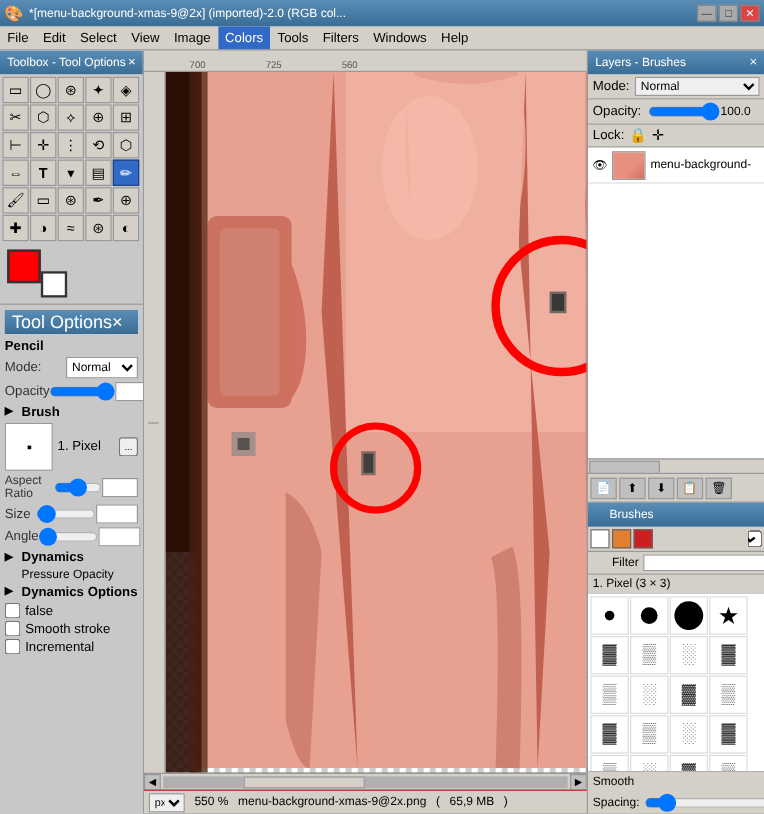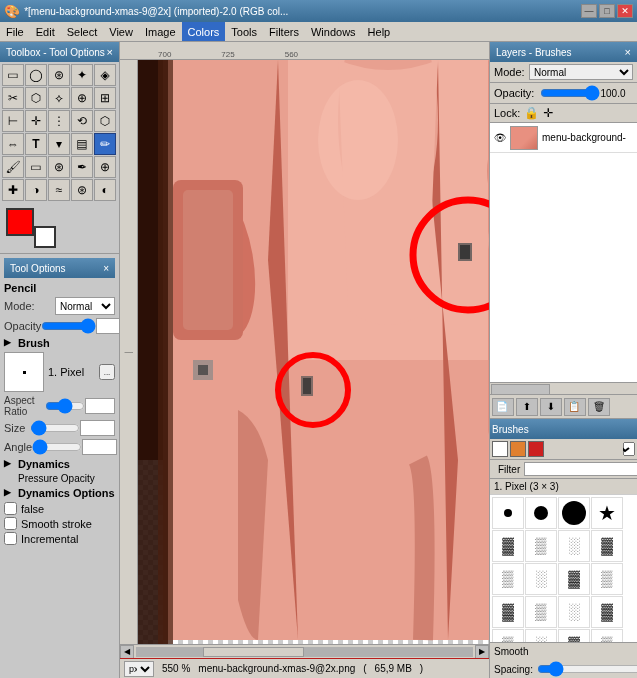--- a/index.html
+++ b/index.html
@@ -100,23 +100,23 @@
       padding: 4px;
       background: #c8c8c8;
       flex: 1;
       overflow-y: auto;
     }
 
     #tool-options-header {
       height: 20px;
       background: linear-gradient(to bottom, #5a8db5, #3a6d95);
       color: white;
-      font-size: 10px;
+      font-size: 15px;
       display: flex; align-items: center; padding: 0 6px;
-      justify-content: space-between;
+      justify-content: flex-start;
       margin-bottom: 4px;
     }
 
     .option-row {
       display: flex;
       align-items: center;
       margin-bottom: 3px;
       font-size: 11px;
     }
     .option-label {
@@ -371,27 +371,27 @@
       border-top: 1px solid #999;
       display: flex;
       flex-direction: column;
     }
 
     #brushes-header {
       height: 20px;
       background: linear-gradient(to bottom, #5a8db5, #3a6d95);
       color: white;
       font-size: 11px;
-      display: flex; align-items: center; padding: 0 2px;
+      display: flex; align-items: center; padding: 0 18px;
     }
 
     #brushes-filter-row {
       display: flex;
       align-items: center;
-      padding: 2px 8px;
+      padding: 2px 20px;
       background: #d4d0c8;
       border-bottom: 1px solid #999;
       font-size: 10px;
     }
     #brushes-filter-input {
       flex: 1;
       height: 14px;
       font-size: 10px;
       border: 1px solid #999;
     }

